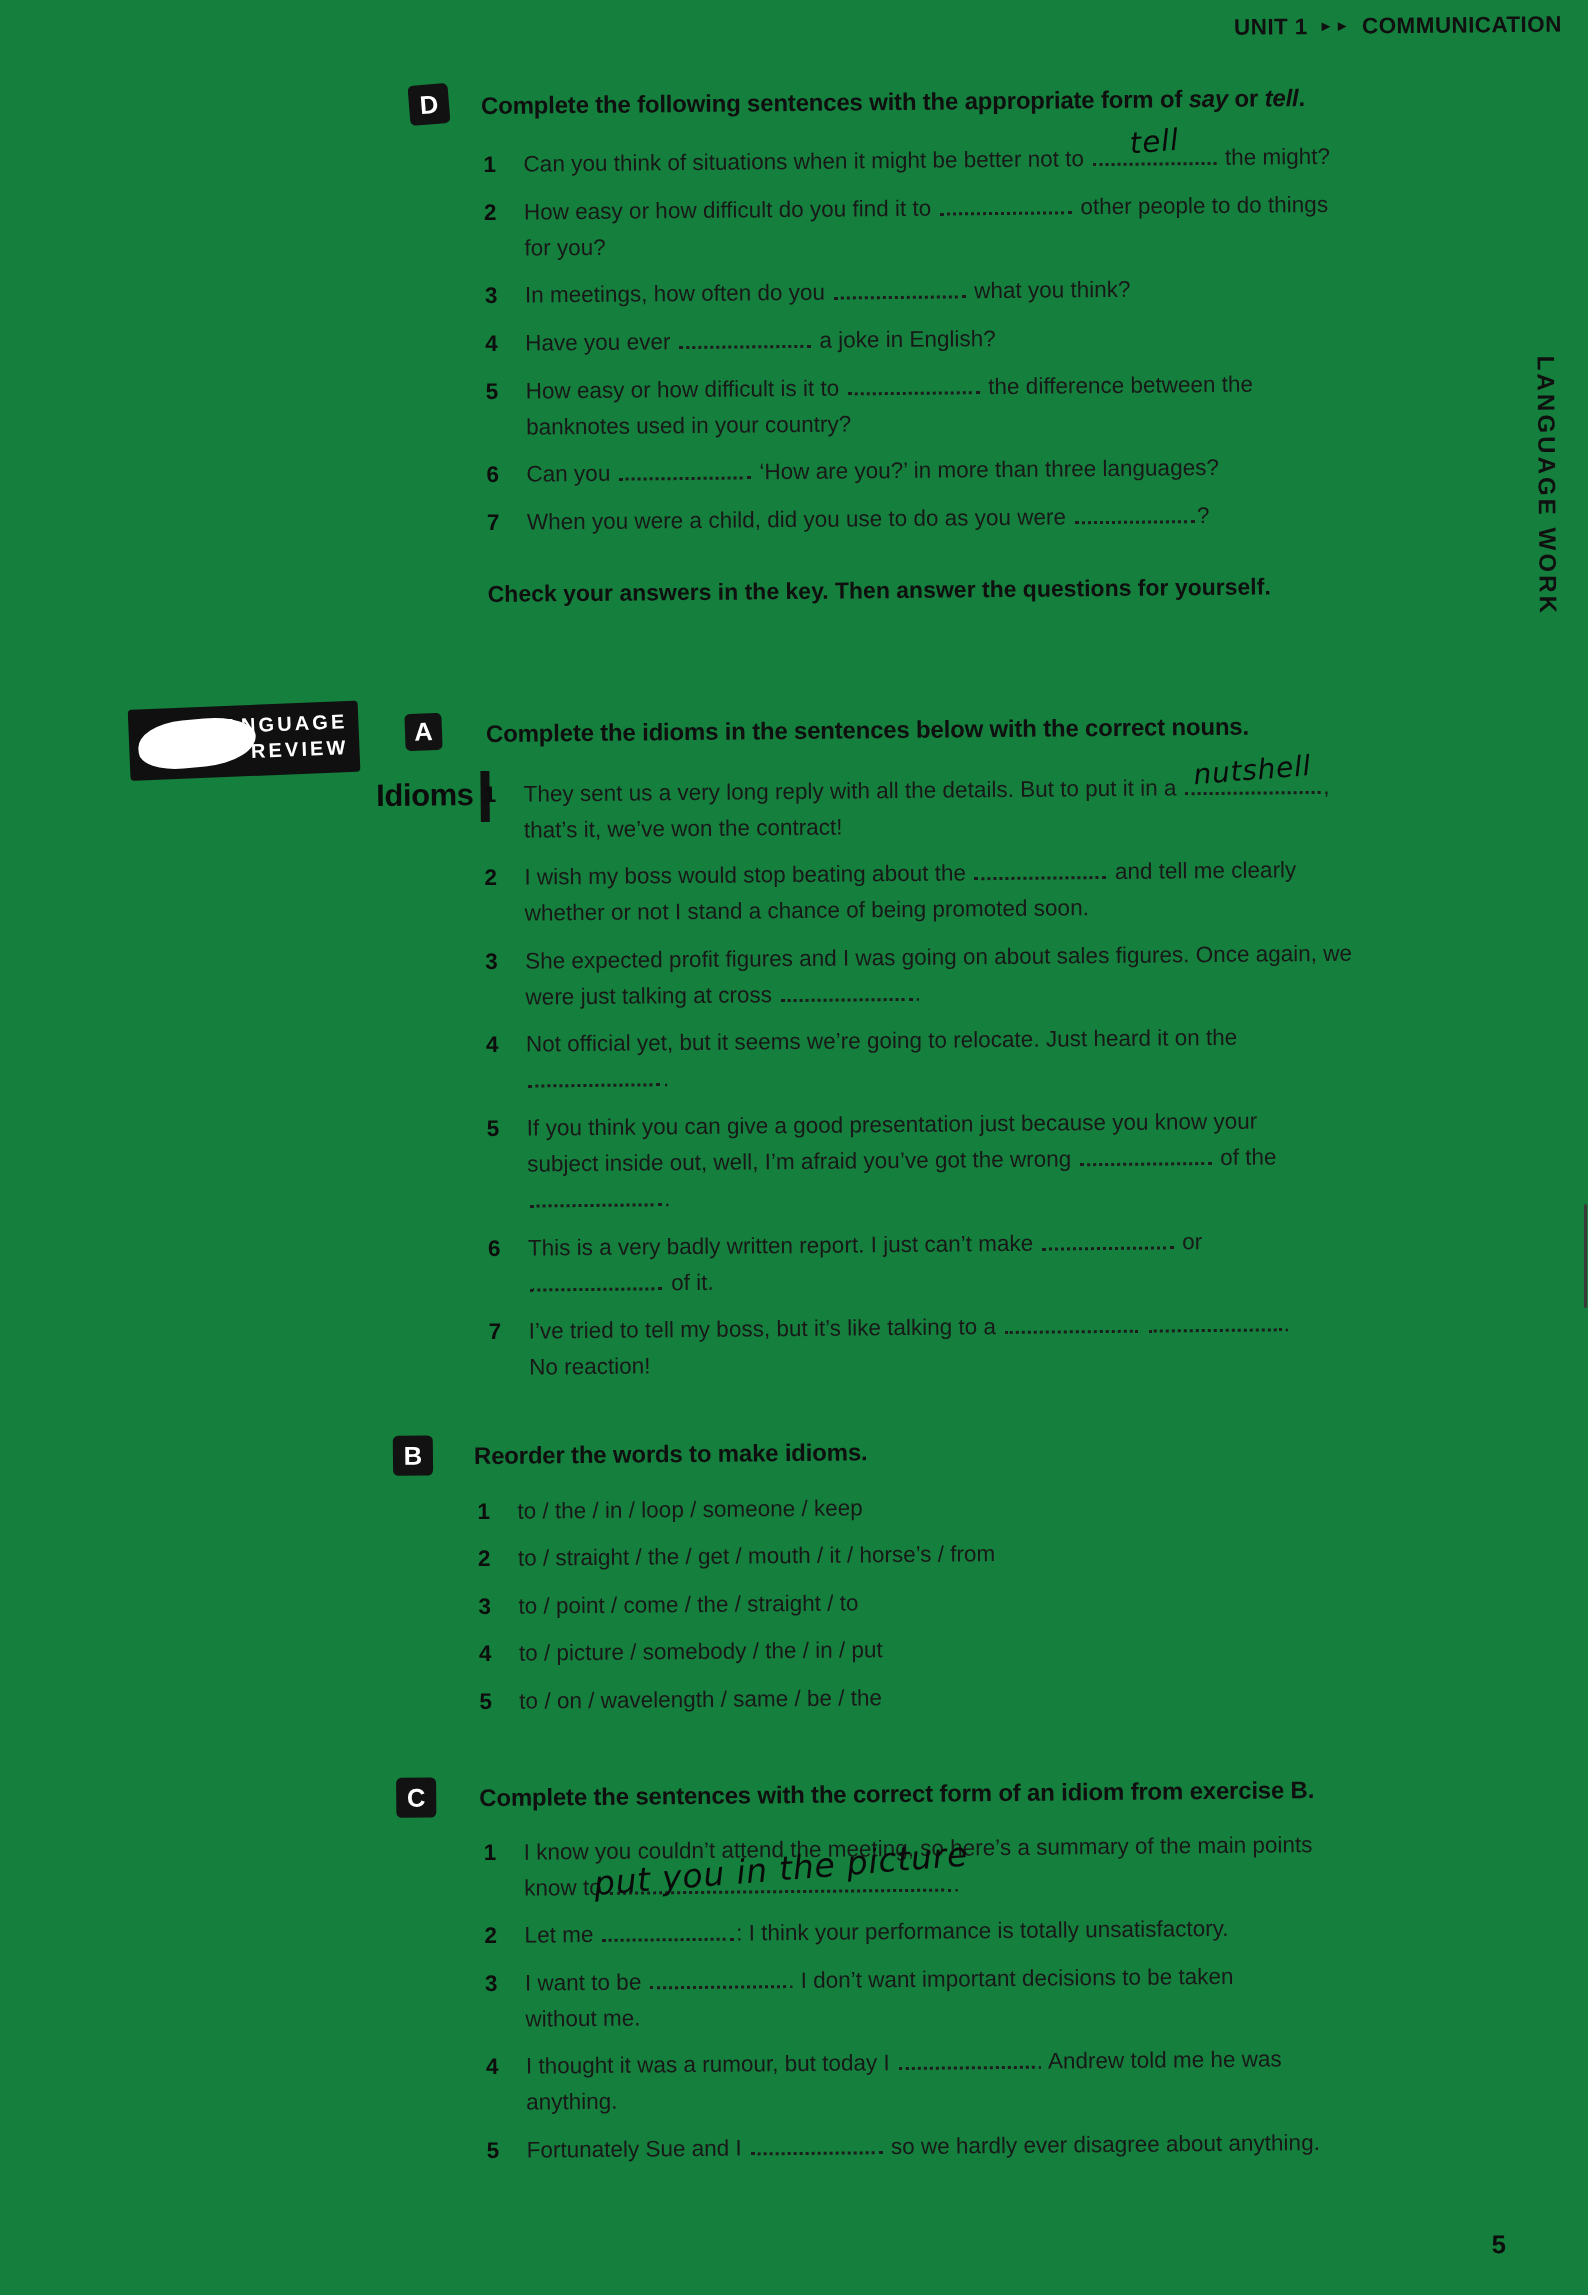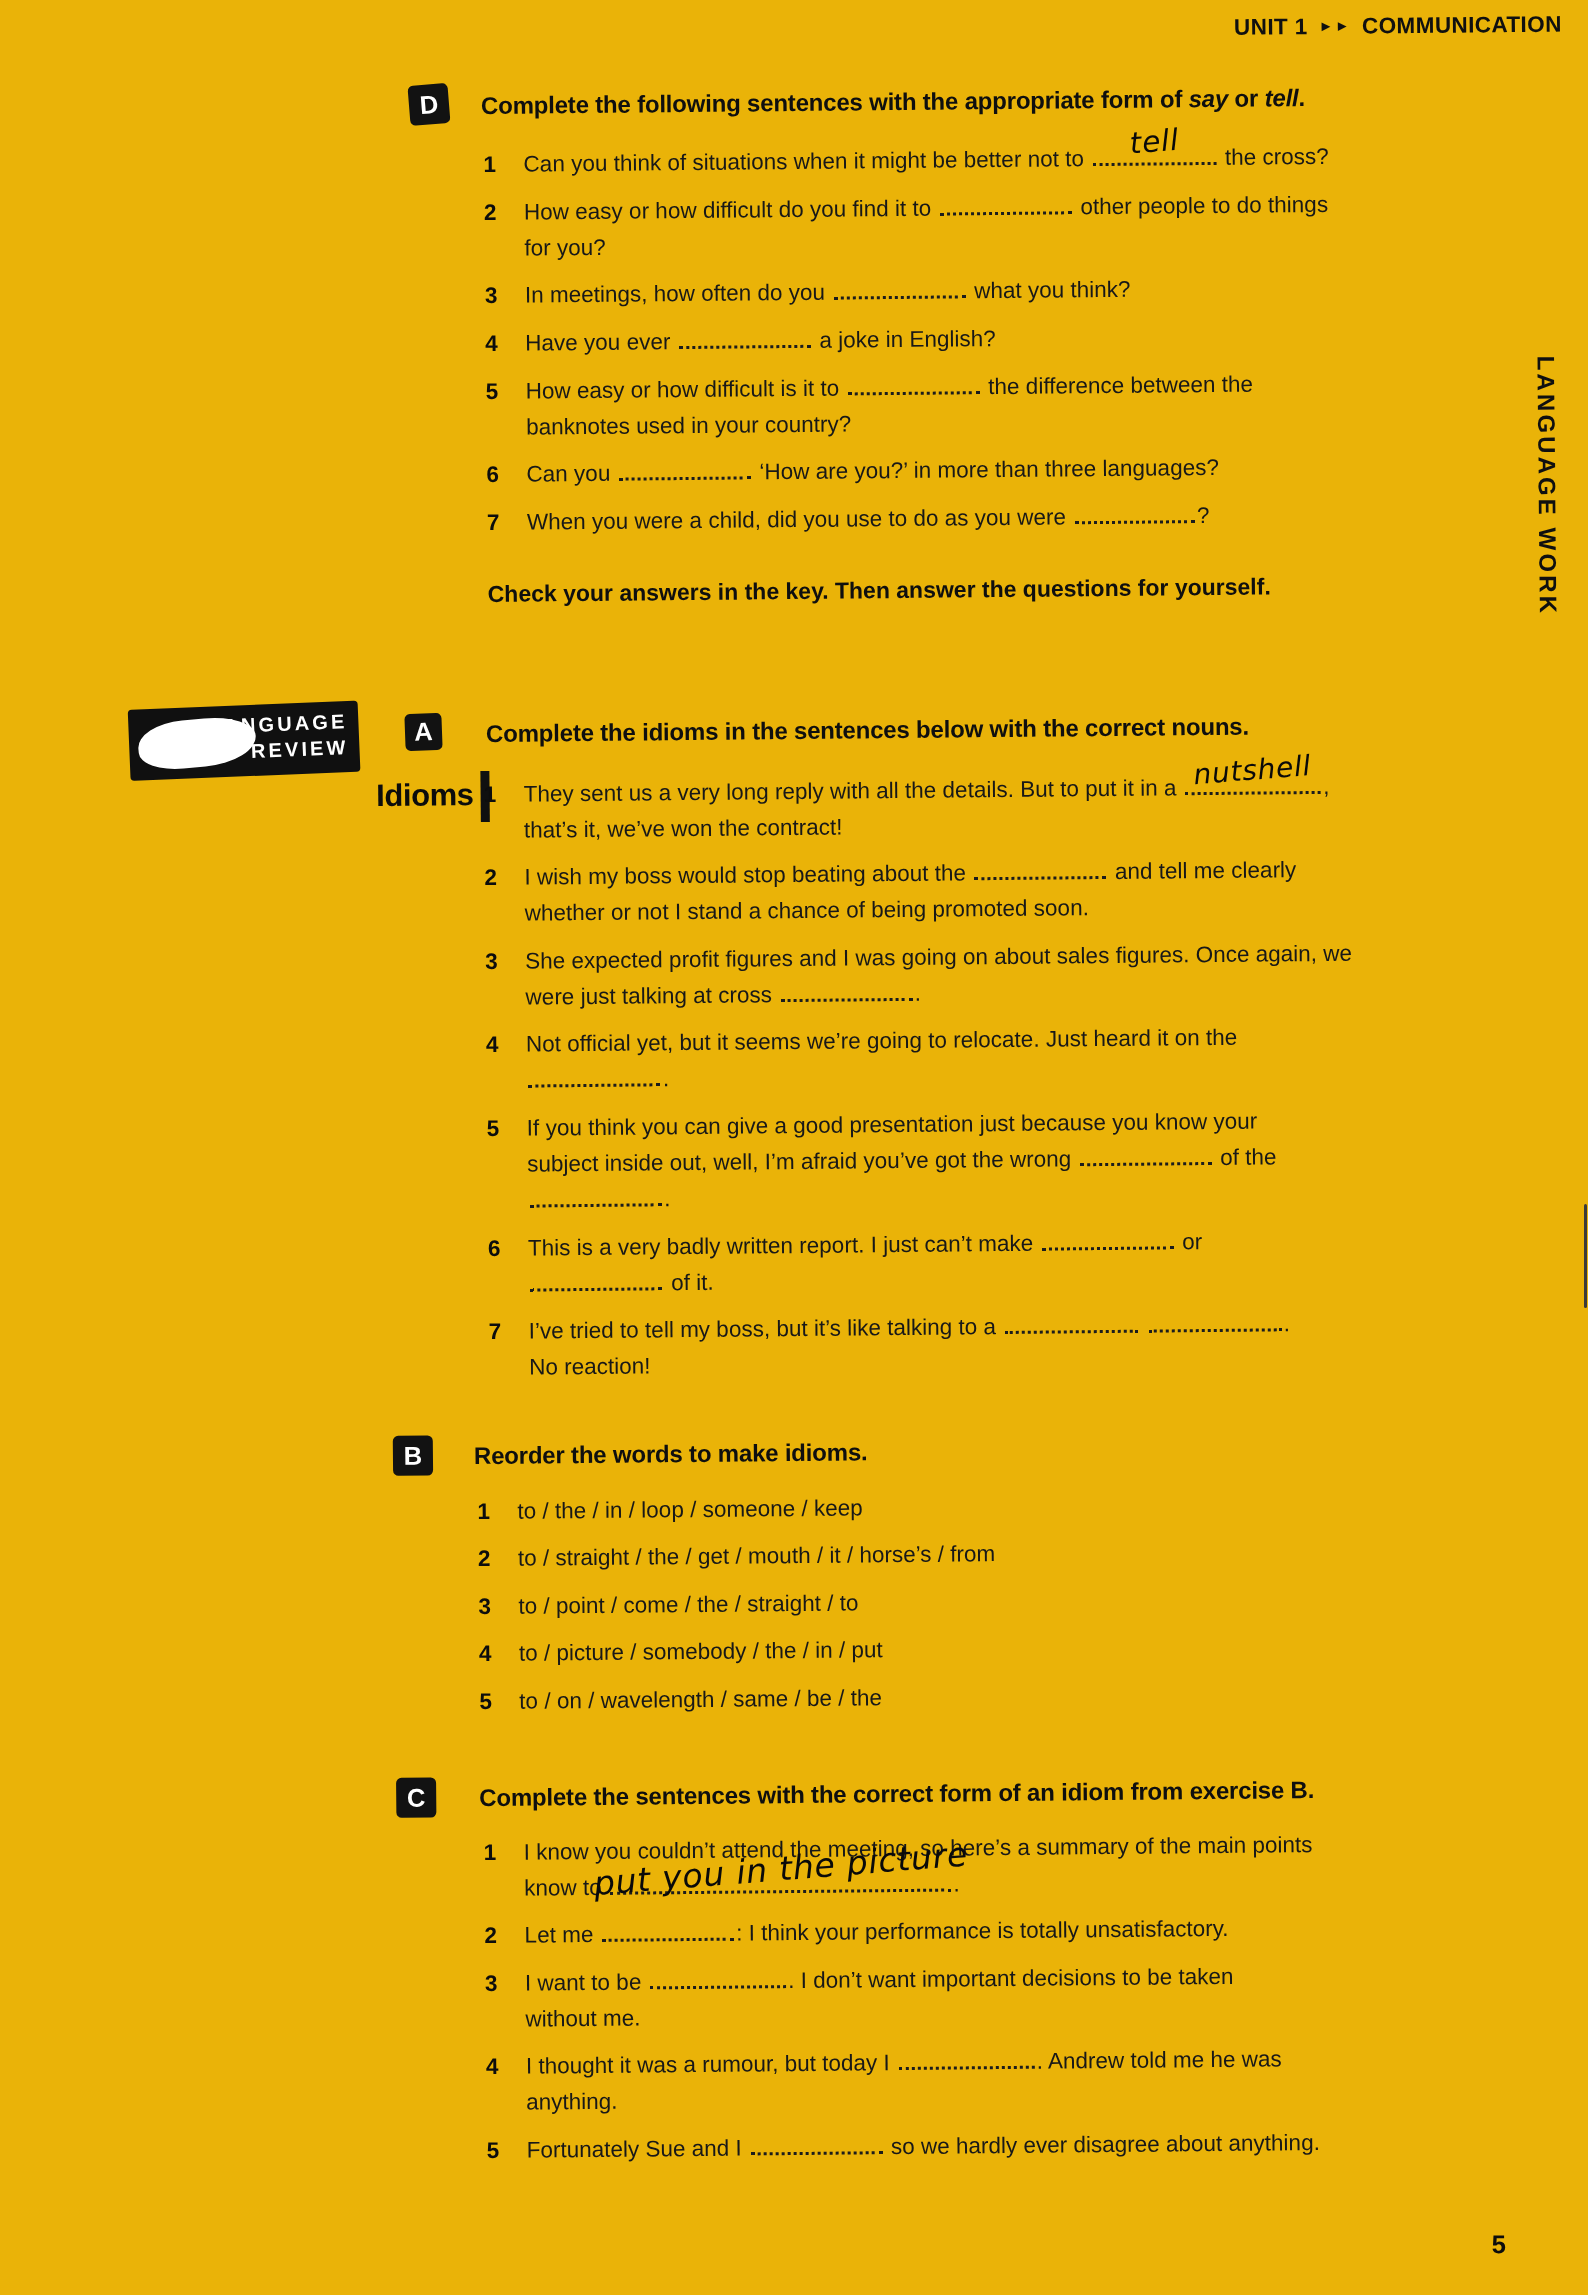--- a/index.html
+++ b/index.html
@@ -2,21 +2,21 @@
 <html style="font-size:12.4px"><head>
 <meta charset="utf-8">
 <title>Workbook page</title>
 <style>
   html,body{margin:0;padding:0;}
   body{
     width:1588px;height:2295px;background:#ffffff;overflow:hidden;
     font-family:"Liberation Sans","DejaVu Sans",sans-serif;color:#161616;
     -webkit-font-smoothing:antialiased;
   }
-  .page{position:relative;width:1588px;height:2295px;background:#eab308;}
+  .page{position:relative;width:1588px;height:2295px;background:#15803d;}
   .tilt{position:absolute;inset:0;transform:rotate(-0.55deg);transform-origin:50% 50%;}
 
   
   .unit-header{position:absolute;top:18.6px;right:15.5px;white-space:nowrap;font-weight:bold;font-size:22.5px;letter-spacing:0.4px;color:#101010;}
   .unit-header .arrows{font-size:14.7px;letter-spacing:1.6px;margin:0 11px;position:relative;top:-2.3px;color:#101010;}
 
   
   .side-label{
     position:absolute;left:1539px;top:363px;
     writing-mode:vertical-rl;text-orientation:mixed;
@@ -89,21 +89,21 @@
 
     <div class="side-label">LANGUAGE WORK</div>
 
     <div class="section sec-d">
       <div class="badge">D</div>
       <div class="heading"><span>Complete the following sentences with the appropriate form of </span><span class="it">say</span><span> or </span><span class="it">tell</span><span>.</span></div>
       <div class="items">
           <div class="item">
             <div class="num">1</div>
             <div class="body">
-              <div class="line"><span>Can you think of situations when it might be better not to </span><span class="blank" style="width: 124px;"><span class="hand" style="font-size: 29.5px;">tell</span></span><span> the cross?</span></div>
+              <div class="line"><span>Can you think of situations when it might be better not to </span><span class="blank" style="width: 124px;"><span class="hand" style="font-size: 29.5px;">tell</span></span><span> the might?</span></div>
             </div>
           </div>
           <div class="item">
             <div class="num">2</div>
             <div class="body">
               <div class="line"><span>How easy or how difficult do you find it to </span><span class="blank" style="width: 132px;"></span><span> other people to do things</span></div>
               <div class="line"><span>for you?</span></div>
             </div>
           </div>
           <div class="item">

